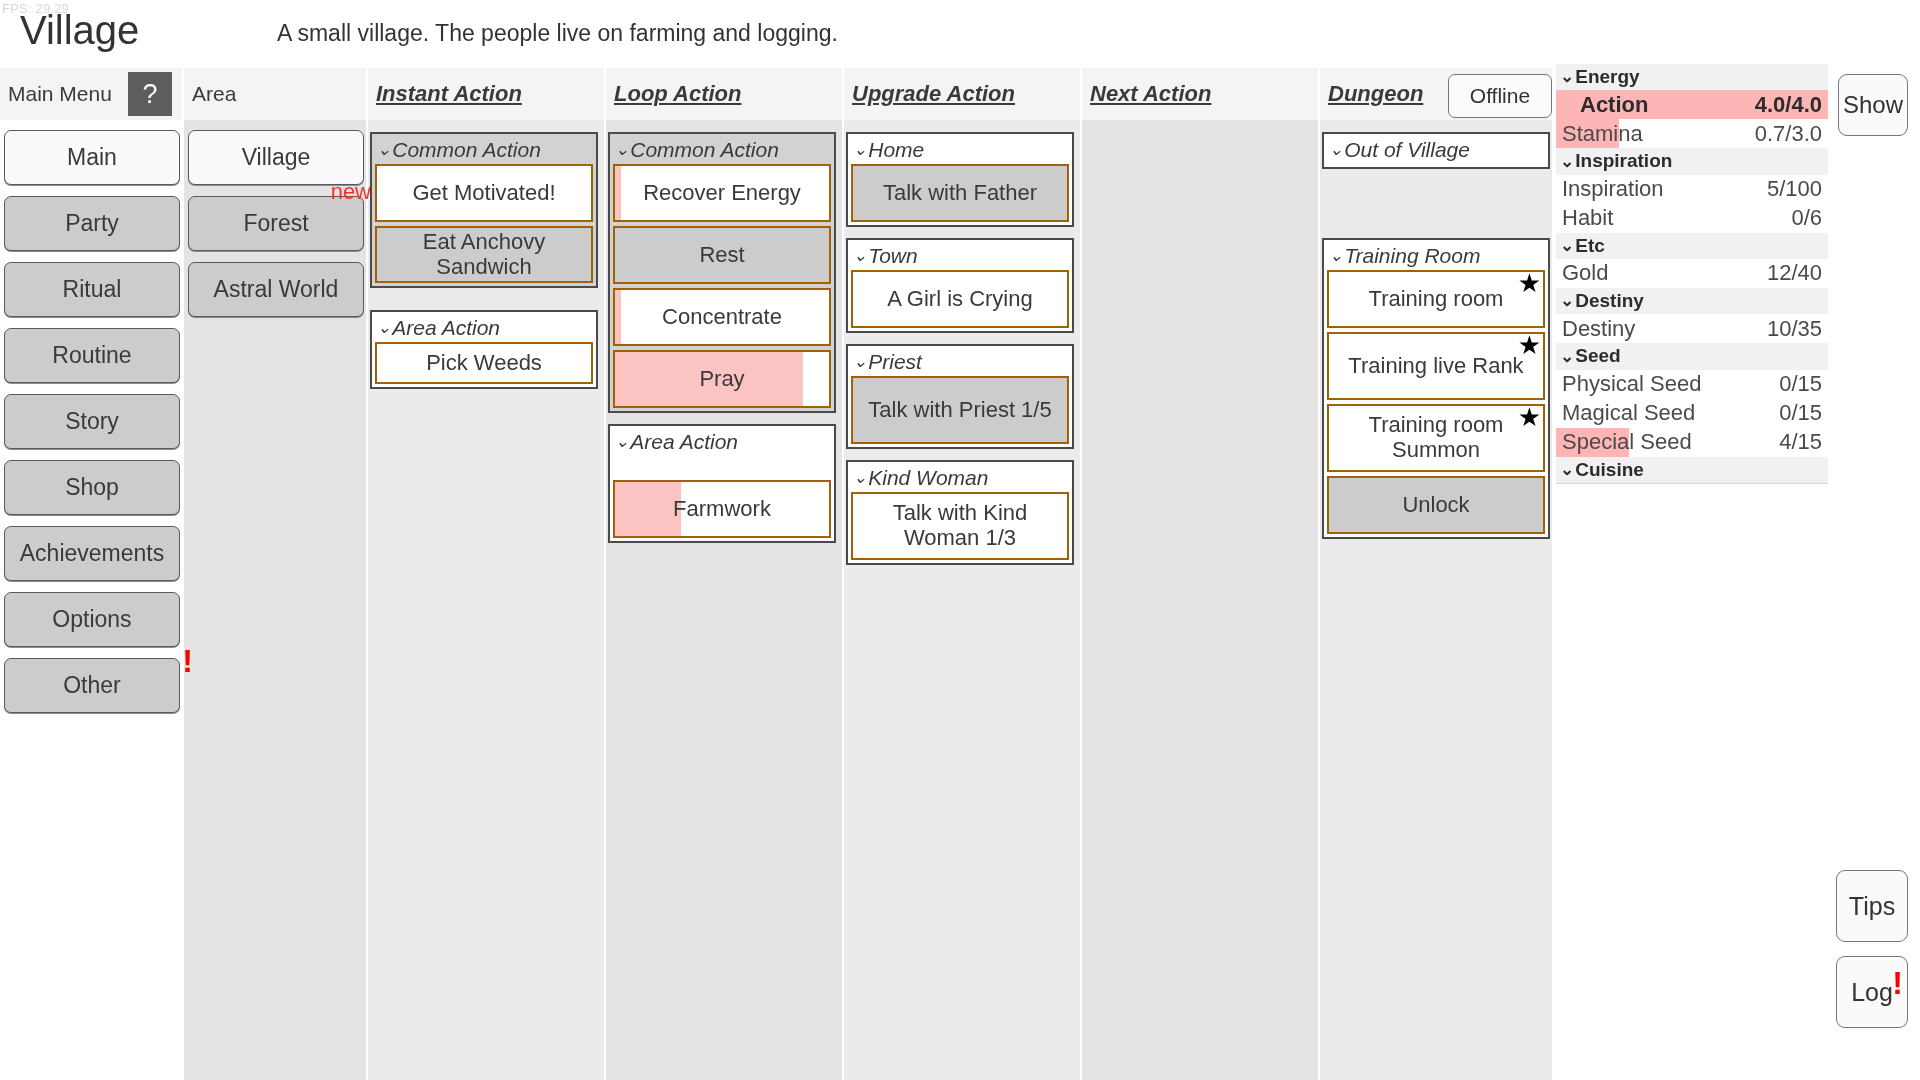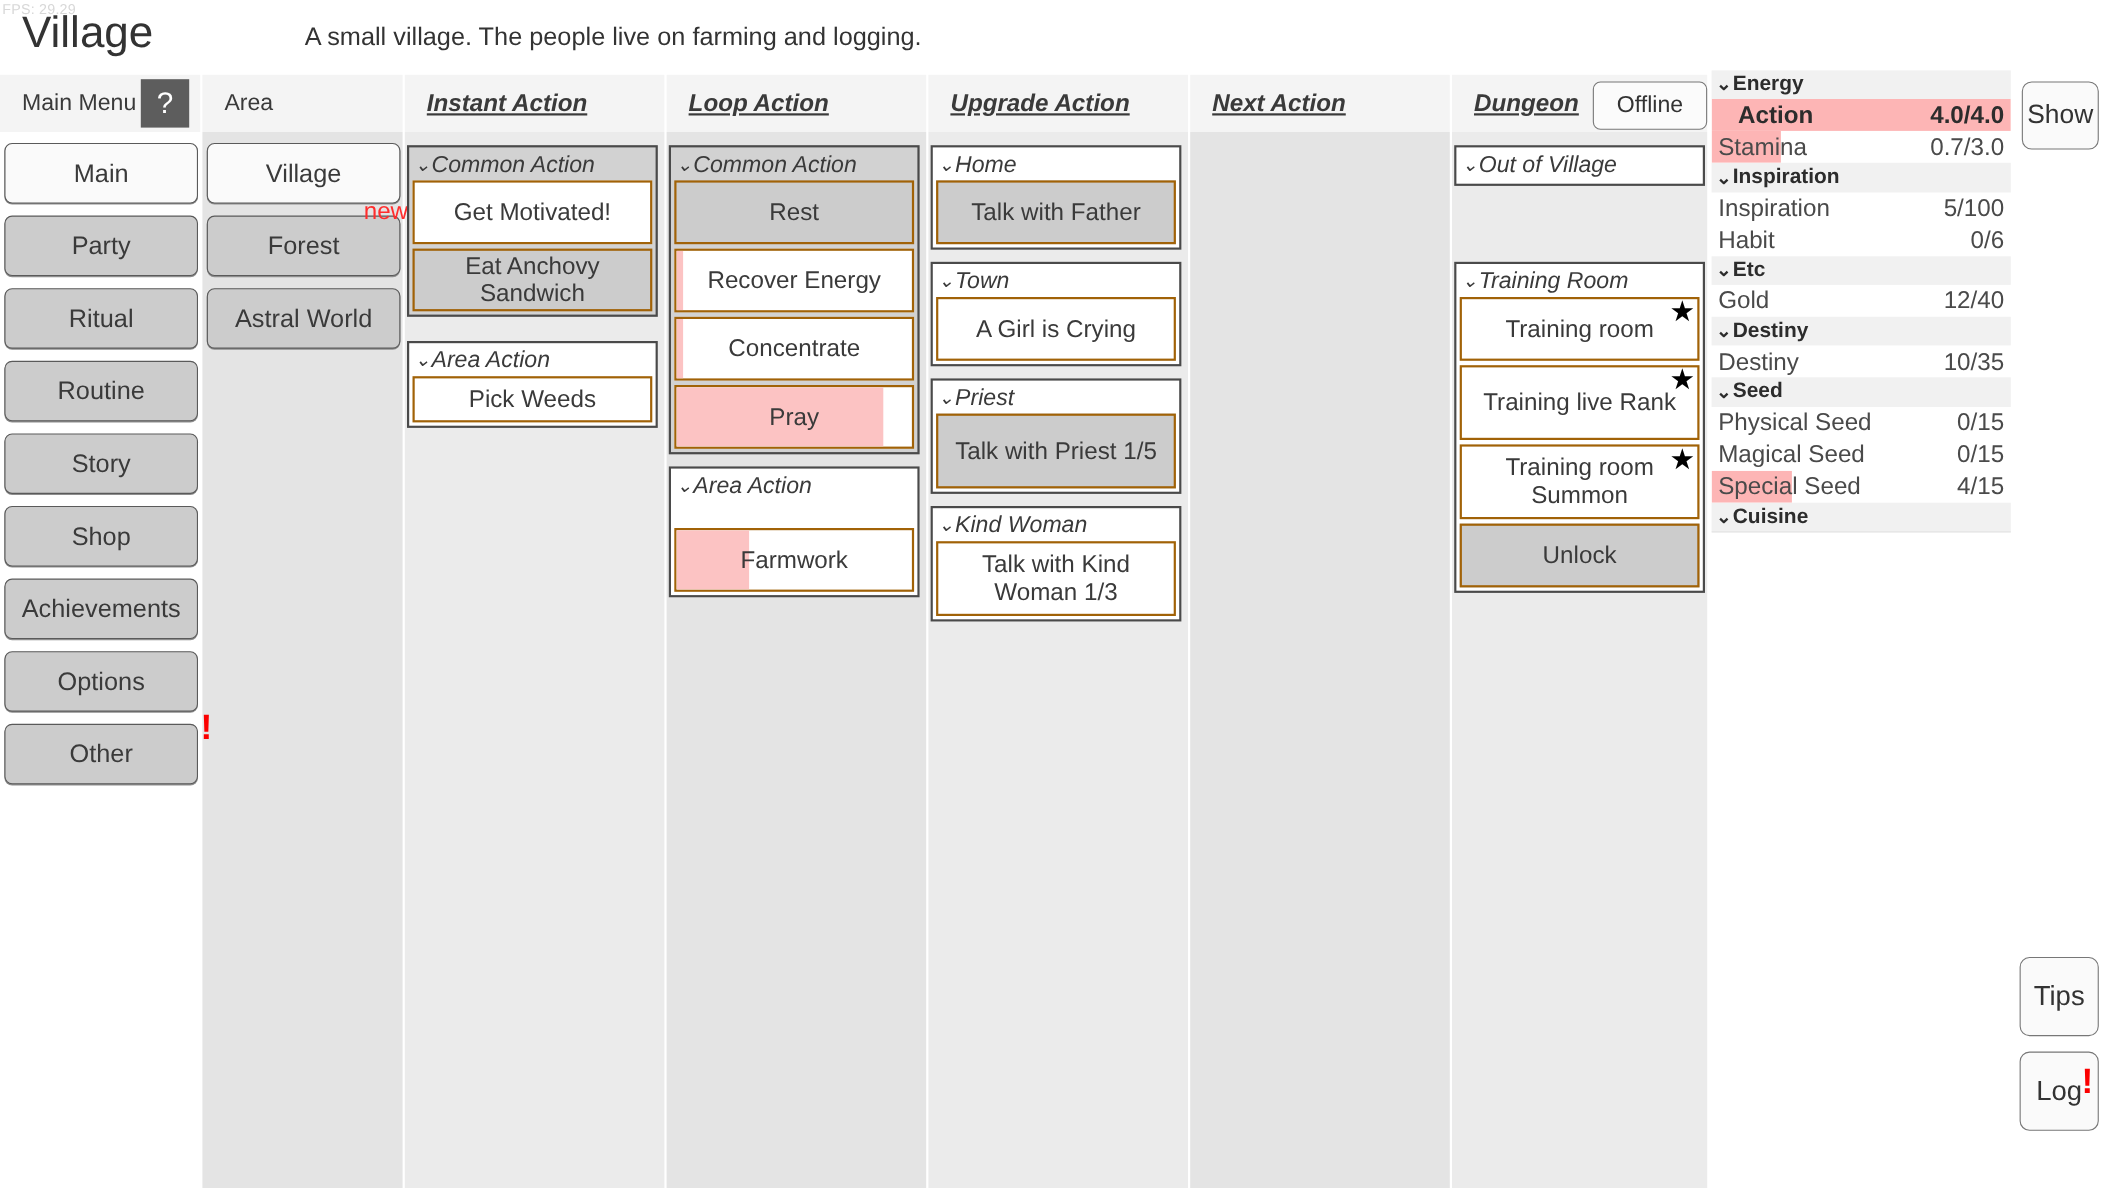--- a/index.html
+++ b/index.html
@@ -31,21 +31,21 @@
 
   
   .colheaders {
     position: absolute; left: 0; top: 68px; width: 1560px; height: 52px;
   }
   .colhead {
     position: absolute; top: 0; height: 52px;
     background: #f4f4f4;
     display: flex; align-items: center;
   }
-  .colhead .lbl { font-size: 21px; color: #3a3a3a; padding-left: 20px; }
+  .colhead .lbl { font-size: 21px; color: #3a3a3a; padding-left: 8px; }
   .colhead .lbl.em {
     font-style: italic; font-weight: bold;
     text-decoration: underline; font-size: 22px;
   }
   .help-btn {
     position: absolute; left: 128px; top: 72px;
     width: 44px; height: 44px; background: #5d5d5d; color: #fff;
     display: flex; align-items: center; justify-content: center;
     font-size: 27px; cursor: pointer;
   }
@@ -255,26 +255,26 @@
           <span class="txt">Pick Weeds</span>
         </div>
       </div>
     </div>
   <div id="loop-host">
       <div class="group hdr-gray" style="left: 608px; top: 132px; width: 228px;">
         <div class="group-title">
           <span class="chev">⌄</span>
           <span>Common Action</span>
         </div>
+        <div class="act" style="height: 58px;">
+          <div class="fill" style="width: 3%;"></div>
+          <span class="txt">Recover Energy</span>
+        </div>
         <div class="act gray" style="height: 58px;">
           <span class="txt">Rest</span>
-        </div>
-        <div class="act" style="height: 58px;">
-          <div class="fill" style="width: 3%;"></div>
-          <span class="txt">Recover Energy</span>
         </div>
         <div class="act" style="height: 58px;">
           <div class="fill" style="width: 3%;"></div>
           <span class="txt">Concentrate</span>
         </div>
         <div class="act" style="height: 58px;">
           <div class="fill" style="width: 88%;"></div>
           <span class="txt">Pray</span>
         </div>
       </div>

